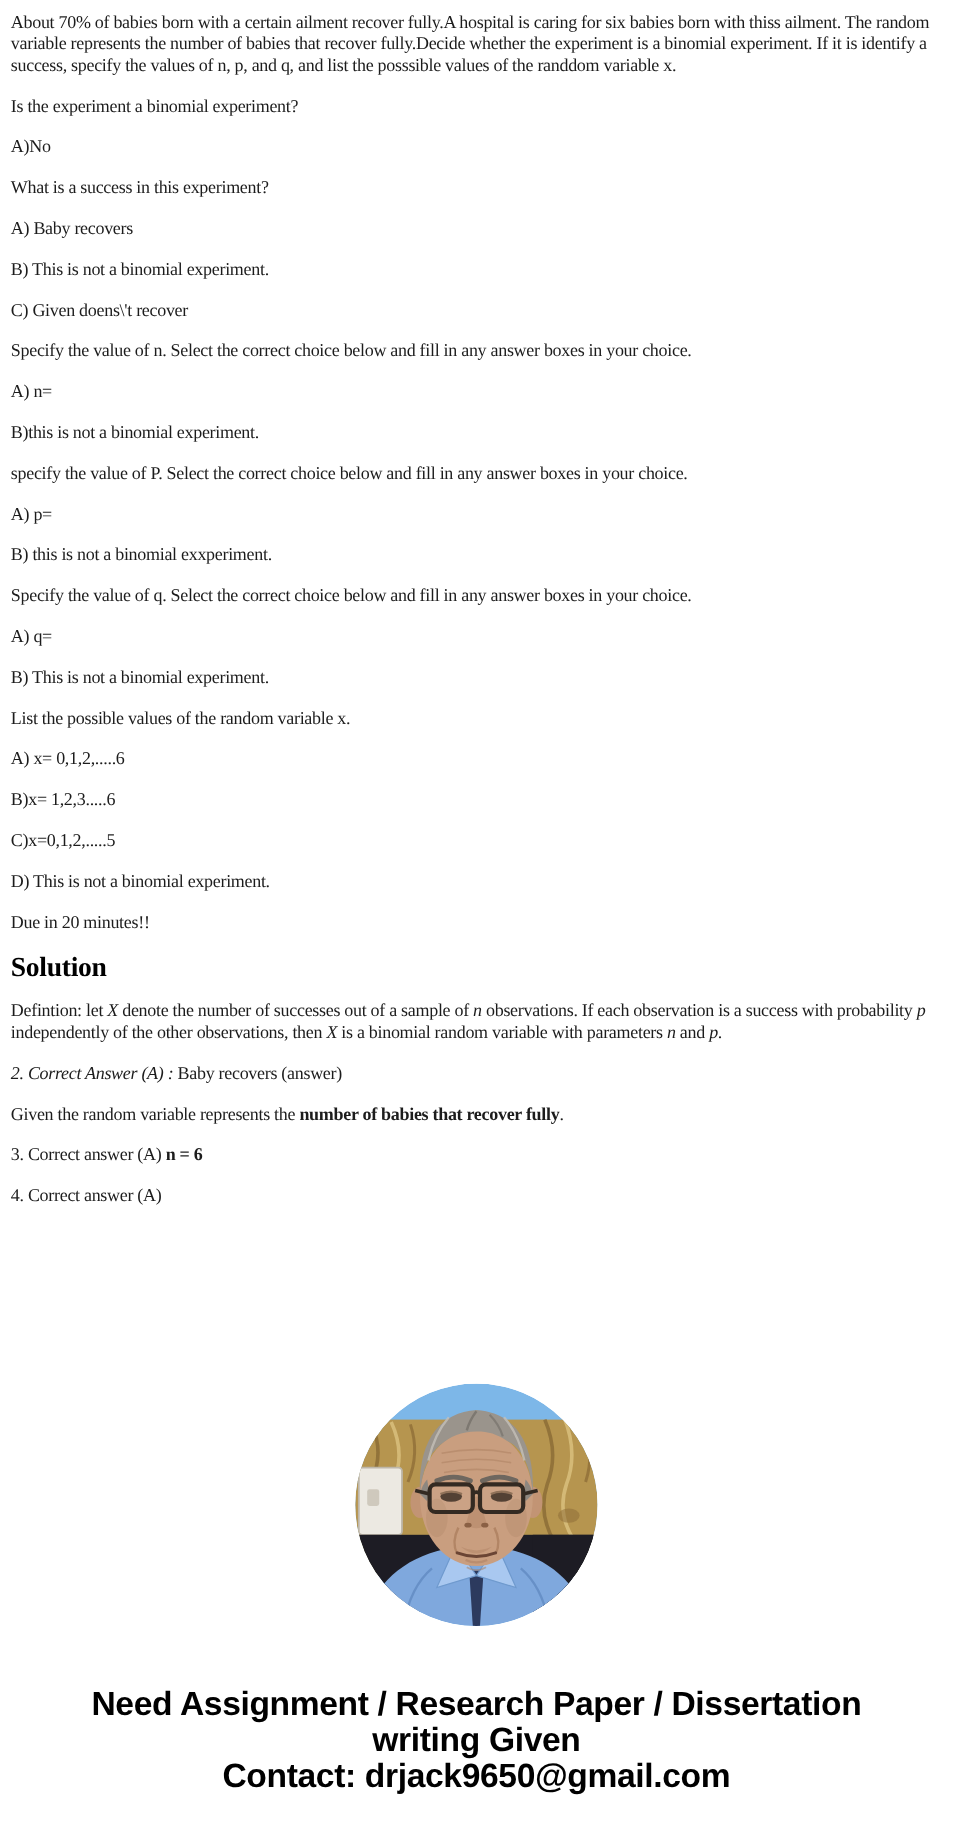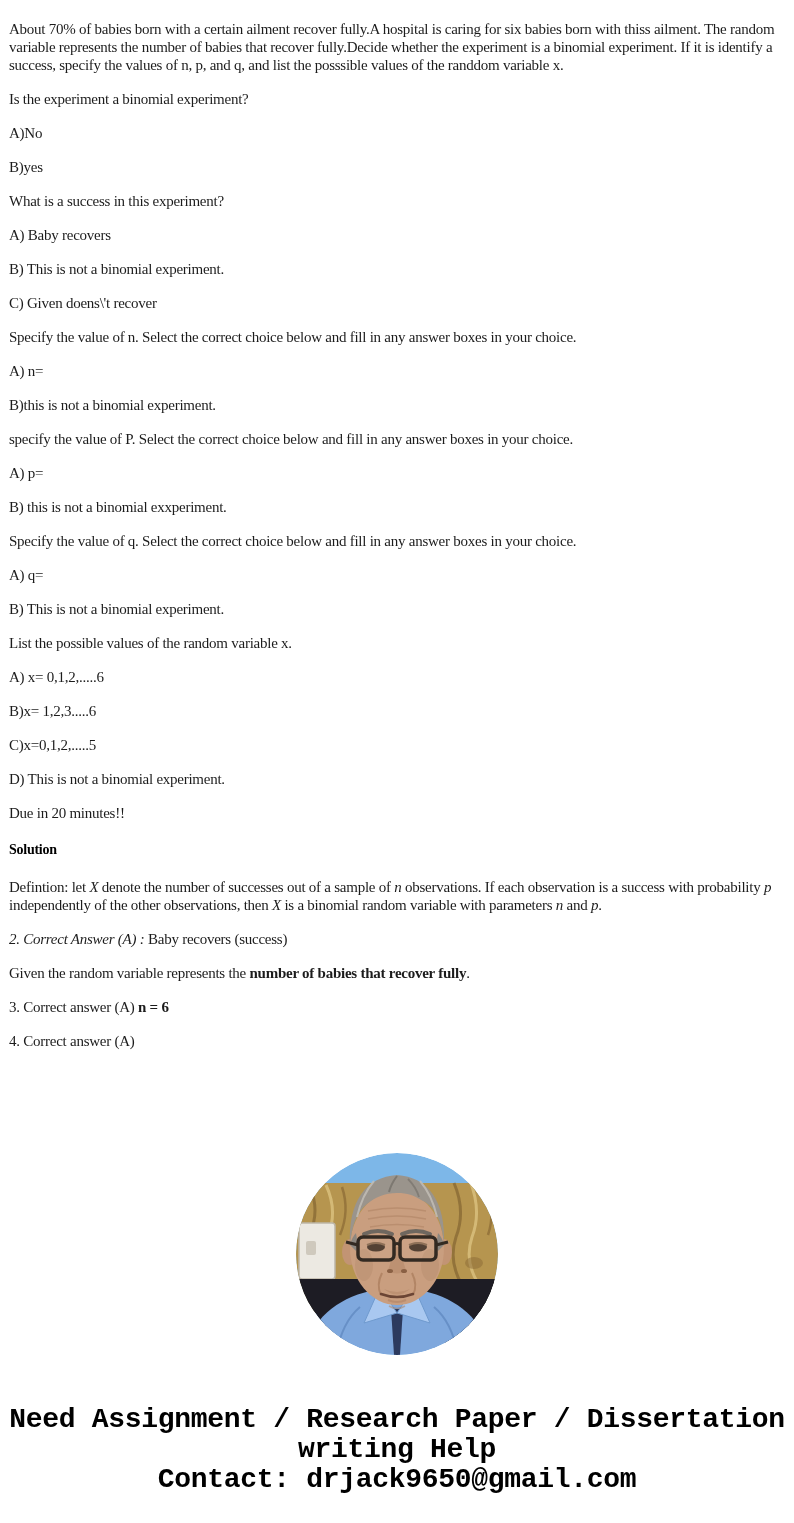--- a/index.html
+++ b/index.html
@@ -8,28 +8,28 @@
     height: 1523px;
     background: #ffffff;
     font-family: "Liberation Serif", "DejaVu Serif", serif;
     color: #1c1c1c;
     overflow: hidden;
   }
   .doc {
     box-sizing: border-box;
     height: 1122px;
     overflow: hidden;
-    padding: 20px 9px 0 9px;
+    padding: 10px 9px 0 9px;
     font-size: 15px;
     line-height: 18px;
     letter-spacing: -0.25px;
   }
   .doc p { margin: 0 0 16px 0; }
   .solution-heading {
-    font-size: 14px;
+    font-size: 23px;
     line-height: 21px;
     font-weight: bold;
     color: #000000;
     margin: 17px 0 18px 0;
   }
   .it { font-style: italic; }
   .bd { font-weight: bold; }
   .avatar-wrap {
     margin-top: 31px;
     height: 202px;
@@ -39,36 +39,35 @@
   .avatar {
     width: 202px;
     height: 202px;
     border-radius: 50%;
     overflow: hidden;
     flex: 0 0 auto;
   }
   .footer {
     margin-top: 50px;
     text-align: center;
-    font-family: Liberation Mono, monospace;
+    font-family: Liberation Sans, sans-serif;
     font-weight: 700;
     font-size: 28px;
     line-height: 30px;
     color: #000000;
     letter-spacing: -0.3px;
   }
 </style>
 </head>
 <body>
 
 <div class="doc">
   <p>About 70% of babies born with a certain ailment recover fully.A hospital is caring for six babies born with thiss ailment. The random variable represents the number of babies that recover fully.Decide whether the experiment is a binomial experiment. If it is identify a success, specify the values of n, p, and q, and list the posssible values of the randdom variable x.</p>
   <p>Is the experiment a binomial experiment?</p>
   <p>A)No</p>
-  <p>B)yes</p>
   <p>What is a success in this experiment?</p>
   <p>A) Baby recovers</p>
   <p>B) This is not a binomial experiment.</p>
   <p>C) Given doens\'t recover</p>
   <p>Specify the value of n. Select the correct choice below and fill in any answer boxes in your choice.</p>
   <p>A) n=</p>
   <p>B)this is not a binomial experiment.</p>
   <p>specify the value of P. Select the correct choice below and fill in any answer boxes in your choice.</p>
   <p>A) p=</p>
   <p>B) this is not a binomial exxperiment.</p>
@@ -80,21 +79,21 @@
   <p>B)x= 1,2,3.....6</p>
   <p>C)x=0,1,2,.....5</p>
   <p>D) This is not a binomial experiment.</p>
   <p>Due in 20 minutes!!</p>
 
   <h2 class="solution-heading">Solution</h2>
 
 
   <p><span>Defintion: let </span><span class="it">X</span><span> denote the number of successes out of a sample of </span><span class="it">n</span><span> observations. If each observation is a success with probability </span><span class="it">p</span><span> independently of the other observations, then </span><span class="it">X</span><span> is a binomial random variable with parameters </span><span class="it">n</span><span> and </span><span class="it">p</span><span>.</span></p>
 
-  <p><span class="it">2. Correct Answer (A) : </span><span>Baby recovers (success)</span></p>
+  <p><span class="it">2. Correct Answer (A) : </span><span>Baby recovers (answer)</span></p>
 
   <p><span>Given the random variable represents the </span><span class="bd">number of babies that recover fully</span><span>.</span></p>
 
   <p><span>3. Correct answer (A) </span><span class="bd">n = 6</span></p>
 
 
   <p>4. Correct answer (A)</p>
 </div>
 
 <div class="avatar-wrap">
@@ -186,15 +185,15 @@
           <path d="M62,92 L50,89" stroke-width="3"></path>
           <path d="M140,92 L152,89" stroke-width="3"></path>
         </g>
       </g>
     </svg>
   </div>
 </div>
 
 <div class="footer">
   <div>Need Assignment / Research Paper / Dissertation</div>
-  <div>writing Help</div>
+  <div>writing Given</div>
   <div>Contact: drjack9650@gmail.com</div>
 </div>
 
 </body></html>

